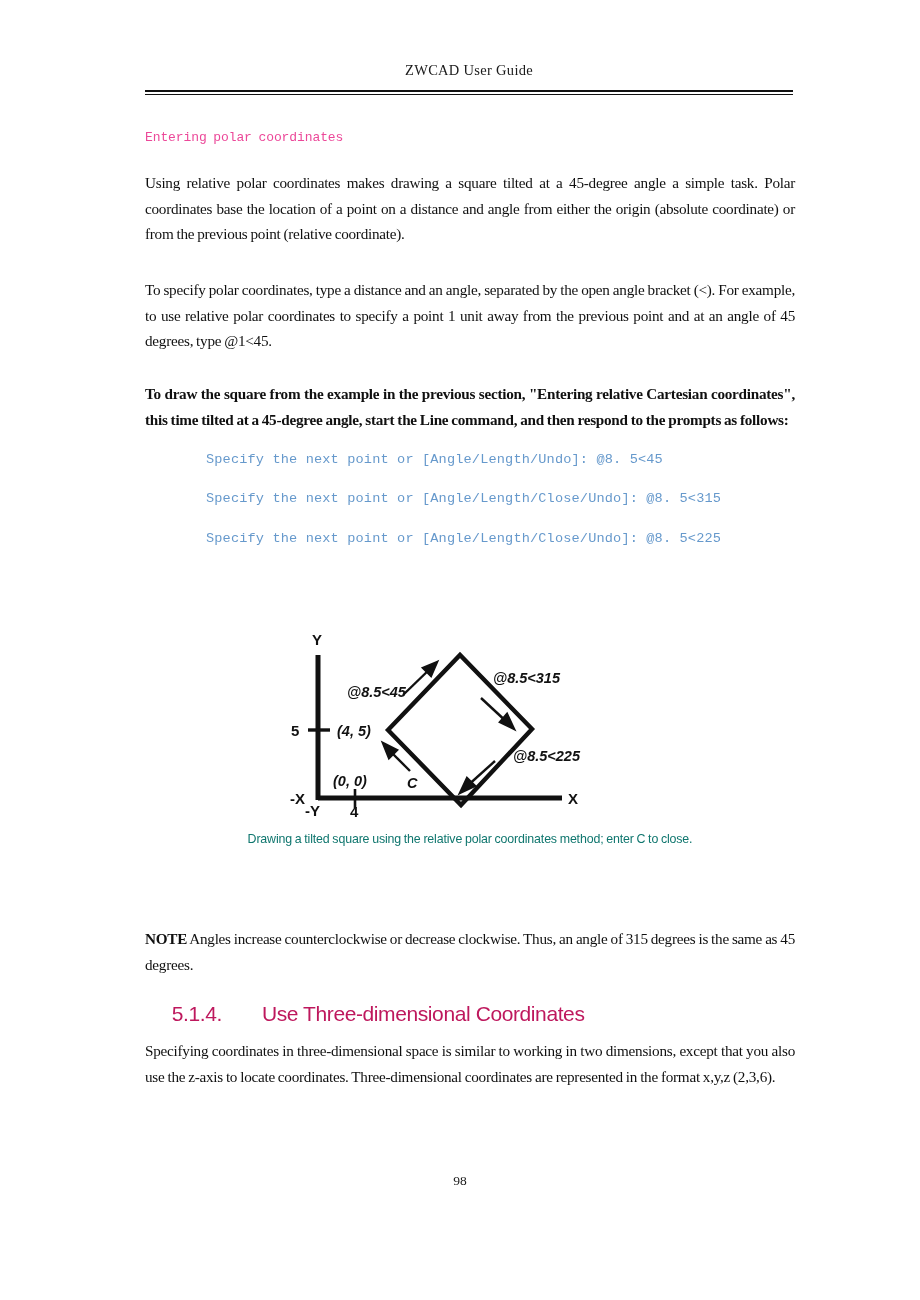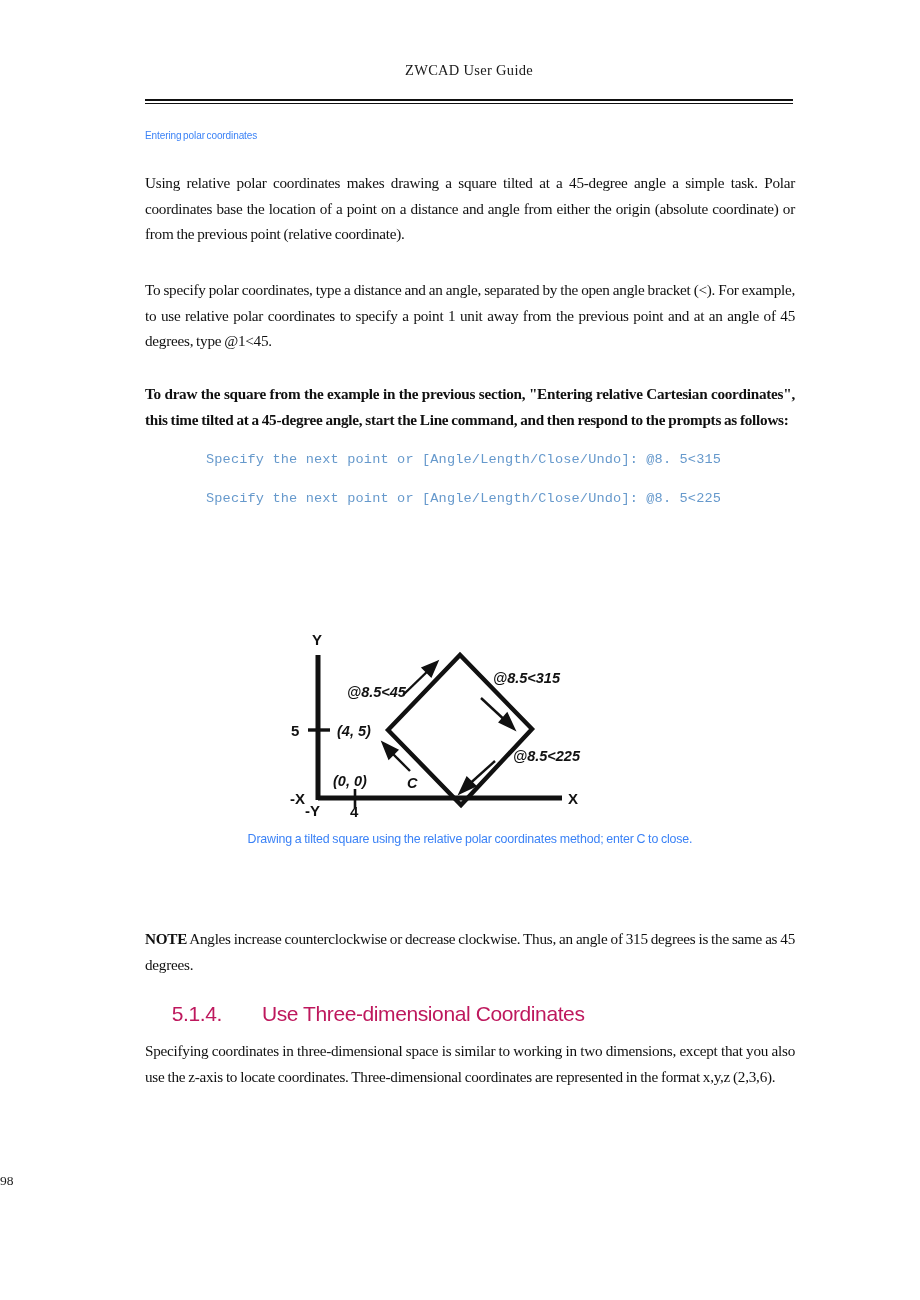--- a/index.html
+++ b/index.html
@@ -23,40 +23,40 @@
     left: 145px;
     top: 62px;
     width: 648px;
   }
   .header-title {
     text-align: center;
     font-family: "Liberation Serif", "DejaVu Serif", serif;
     font-size: 14.5px;
     letter-spacing: 0.3px;
     color: #1a1a1a;
-    padding-bottom: 20px;
+    padding-bottom: 11px;
   }
   .header-rule {
     border-top: 2.2px solid #111111;
     border-bottom: 0.8px solid #111111;
     height: 1.6px;
     width: 100%;
   }
 
   
   .col {
     position: absolute;
     left: 145px;
     width: 650px;
   }
 
   .sub-heading {
-    font-family: Liberation Sans, sans-serif;
-    font-size: 10px;
-    color: #3b82f6;
+    font-family: Liberation Mono, monospace;
+    font-size: 13px;
+    color: #ec4899;
     letter-spacing: -0.1px;
     word-spacing: -1px;
   }
 
   p.body {
     margin: 0;
     font-size: 15.2px;
     line-height: 25.5px;
     text-align: justify;
     color: #101010;
@@ -95,21 +95,21 @@
   .figure svg { display: block; }
 
   .caption {
     position: absolute;
     left: 145px;
     top: 832px;
     width: 650px;
     text-align: center;
     font-family: "Liberation Sans", "DejaVu Sans", sans-serif;
     font-size: 12.4px;
-    color: #3b82f6;
+    color: #0f766e;
     letter-spacing: -0.15px;
     word-spacing: -0.5px;
   }
 
   
   .section-heading {
     position: absolute;
     left: 150px;
     top: 978px;
     font-family: "Liberation Sans", "DejaVu Sans", sans-serif;
@@ -119,21 +119,21 @@
     white-space: pre;
   }
   .section-heading .num { margin-right: 40px; }
 
   
   .page-number {
     position: absolute;
     left: 0;
     top: 1173px;
     width: 920px;
-    text-align: left;
+    text-align: center;
     font-size: 13.5px;
     color: #1a1a1a;
   }
 </style>
 </head>
 <body>
 
 <div class="page">
 
   <div class="header-wrap">
@@ -149,20 +149,21 @@
 
   <div class="col" style="top:277px;">
     <p class="body">To specify polar coordinates, type a distance and an angle, separated by the open angle bracket (&lt;). For example, to use relative polar coordinates to specify a point 1 unit away from the previous point and at an angle of 45 degrees, type @1&lt;45.</p>
   </div>
 
   <div class="col" style="top:381px;font-weight:bold;">
     <p class="body">To draw the square from the example in the previous section, "Entering relative Cartesian coordinates", this time tilted at a 45-degree angle, start the Line command, and then respond to the prompts as follows:</p>
   </div>
 
   <div class="console">
+    <div class="console-line">Specify the next point or [Angle/Length/Undo]: @8. 5&lt;45</div>
     <div class="console-line">Specify the next point or [Angle/Length/Close/Undo]: @8. 5&lt;315</div>
     <div class="console-line">Specify the next point or [Angle/Length/Close/Undo]: @8. 5&lt;225</div>
   </div>
 
   <div class="figure">
     <svg width="330" height="192" viewBox="0 0 330 192" xmlns="http://www.w3.org/2000/svg">
 
       <g>
 
         <line x1="33" y1="27" x2="33" y2="172" stroke="#111111" stroke-width="5"></line>

